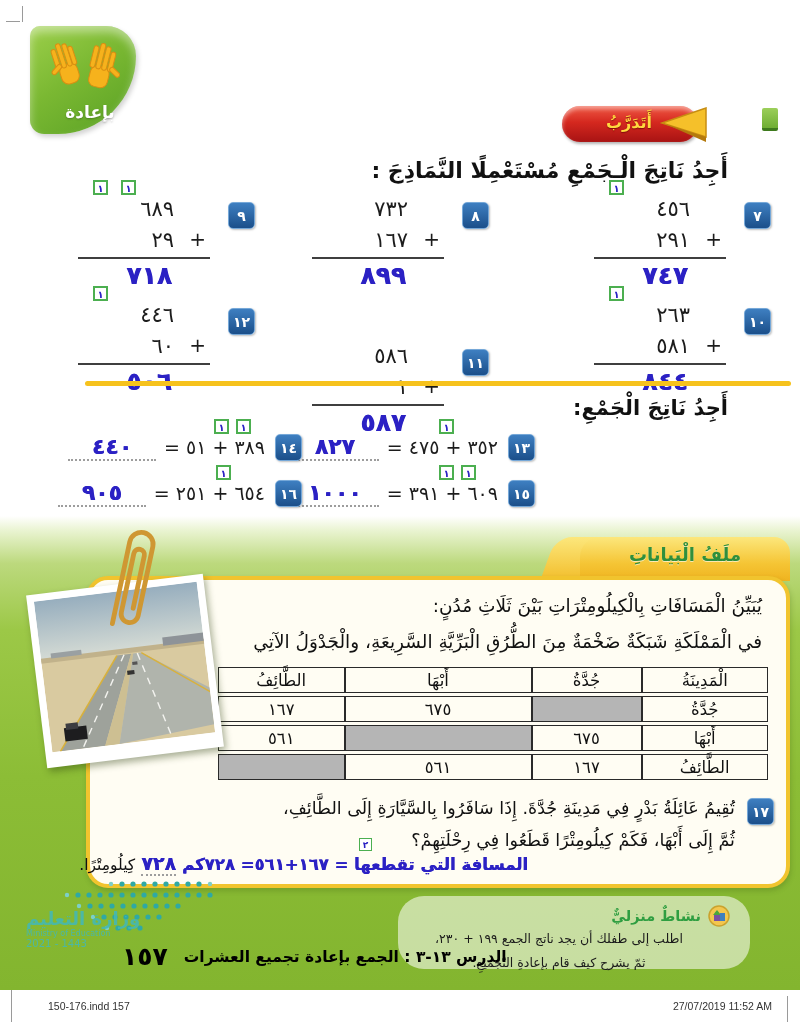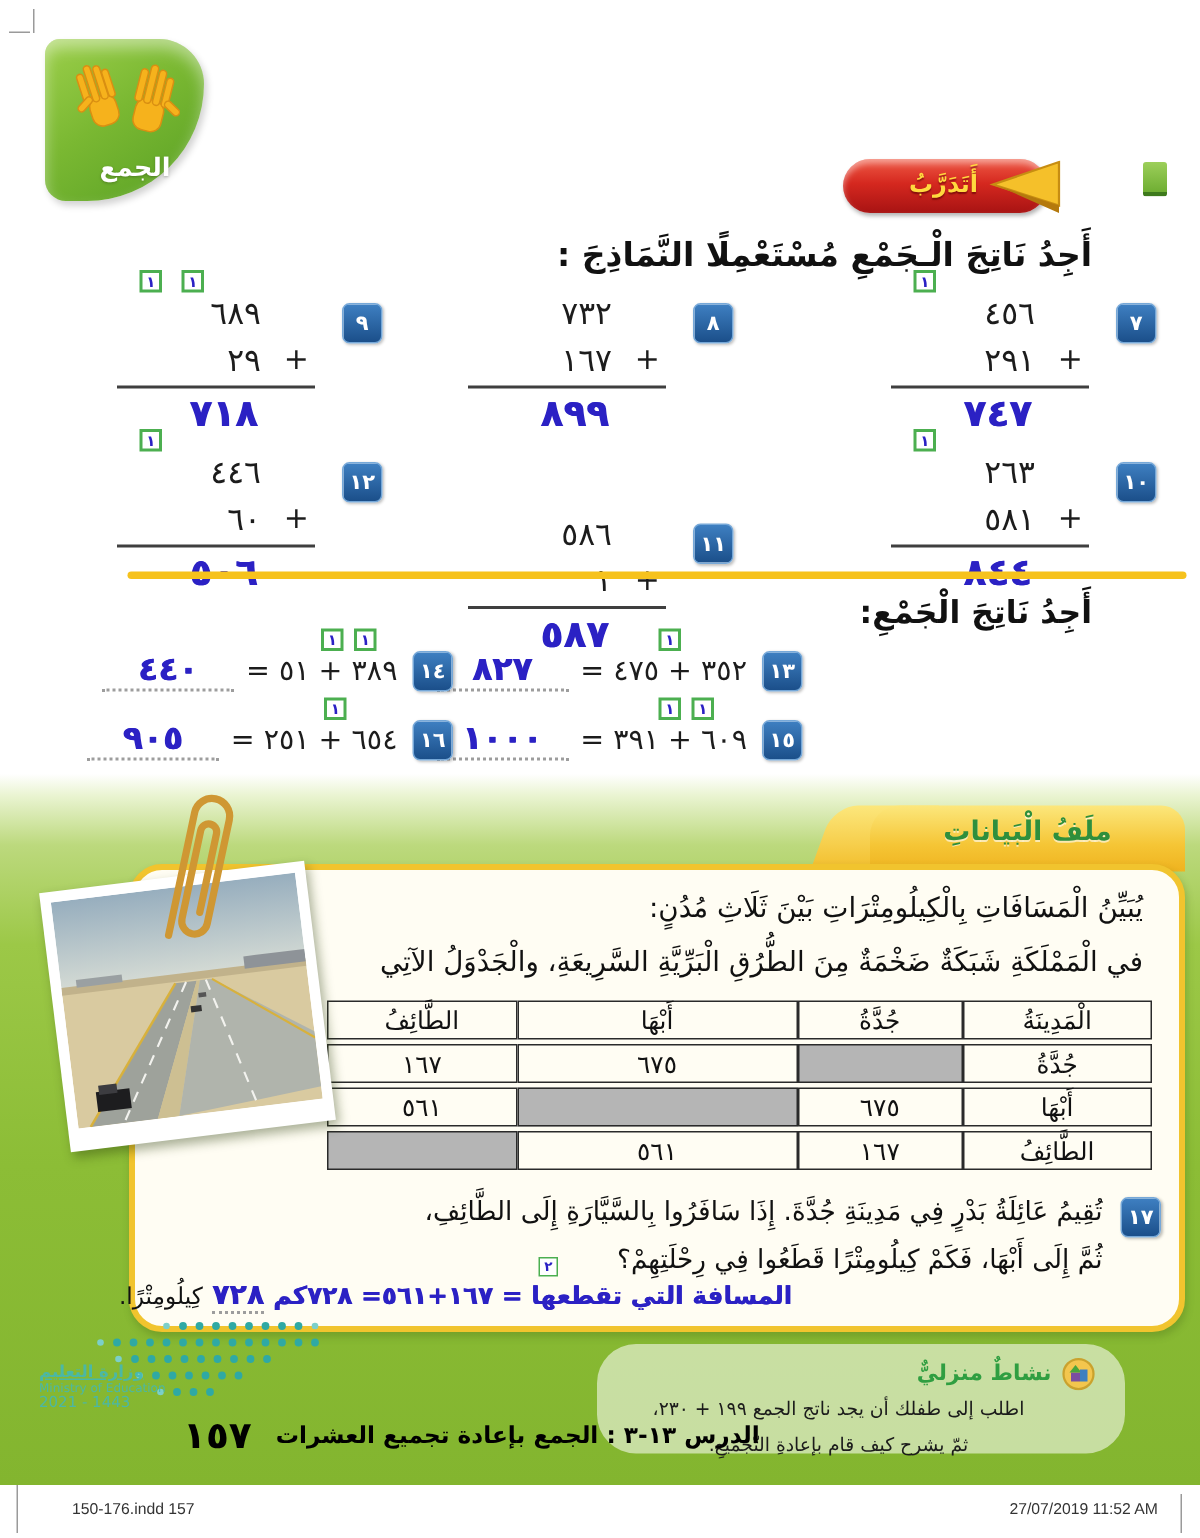--- a/index.html
+++ b/index.html
@@ -97,21 +97,21 @@
   
   .photo { position:absolute; left:36px; top:584px; width:178px; height:174px; background:#fff; padding:7px;
     transform:rotate(-7deg); box-shadow:2px 4px 7px rgba(40,60,10,.4); }
   .photo svg { display:block; }
   .paperclip { position:absolute; left:112px; top:520px; transform:rotate(12deg); }
 
   
   .dots-pattern { position:absolute; left:60px; top:878px; }
 
   .watermark { position:absolute; left:26px; top:908px; direction:ltr; text-align:left; color:#45b8b2; opacity:.9; }
-  .watermark .t1 { font-size:11px; font-weight:bold; letter-spacing:1px;text-decoration:underline; }
+  .watermark .t1 { font-size:18px; font-weight:bold; letter-spacing:1px; }
   .watermark .t2 { font-size:8px; }
   .watermark .t3 { font-size:10px; }
 
   .home-box { position:absolute; left:398px; top:896px; width:352px; height:73px;
     background:rgba(255,255,255,.55); border-radius:26px; padding:9px 20px; direction:rtl; }
   .home-box .title-row { display:flex; align-items:center; gap:7px; }
   .home-box .title { color:#2f9e41; font-weight:bold; font-size:14.5px; }
   .home-box .line { font-size:12.5px; color:#1b1b1b; line-height:1.95; padding-right:30px; text-align:center; }
 
   .footer-line { position:absolute; left:122px; top:942px; display:flex; direction:ltr; align-items:center; gap:16px; }
@@ -146,21 +146,21 @@
         <g transform="rotate(14 52 36)">
           <rect x="44" y="28" width="19" height="21" rx="7"></rect>
           <rect x="42" y="9" width="4.8" height="22" rx="2.4"></rect>
           <rect x="48" y="5" width="4.8" height="26" rx="2.4"></rect>
           <rect x="54" y="7" width="4.8" height="24" rx="2.4"></rect>
           <rect x="60" y="11" width="4.6" height="20" rx="2.3"></rect>
           <rect x="62" y="28" width="12" height="4.8" rx="2.4" transform="rotate(30 68 30)"></rect>
         </g>
       </g>
     </svg>
-    <span class="label">الجمع</span>
+    <span class="label">بإعادة</span>
   </div>
 
   <div class="banner">
     <span class="txt">أَتَدَرَّبُ</span>
     <svg width="52" height="36" viewBox="0 0 52 36">
       <polygon points="50,1 50,30 6,16" fill="#f5c02a" stroke="#c78d12" stroke-width="1.5"></polygon>
       <polygon points="50,30 50,35 14,19 6,16" fill="#b4790d"></polygon>
     </svg>
   </div>
 

